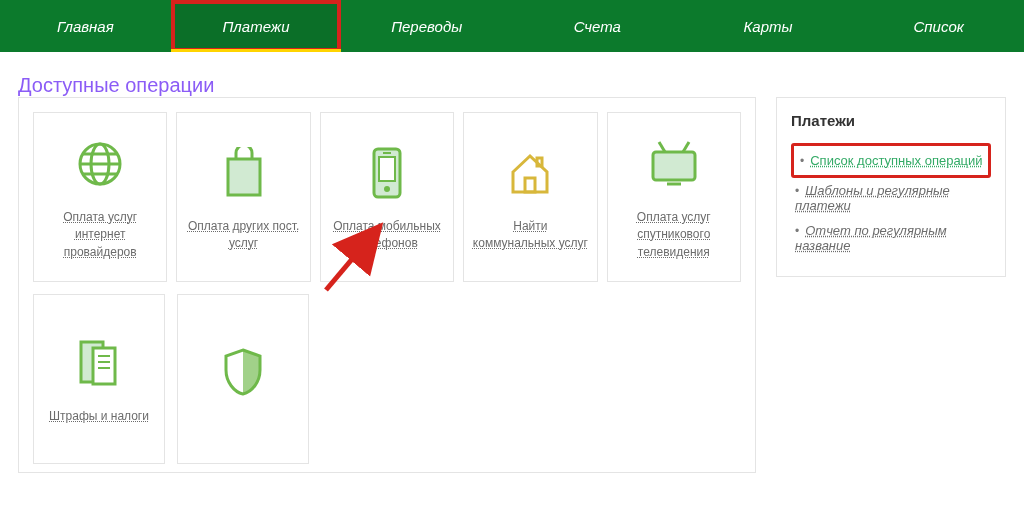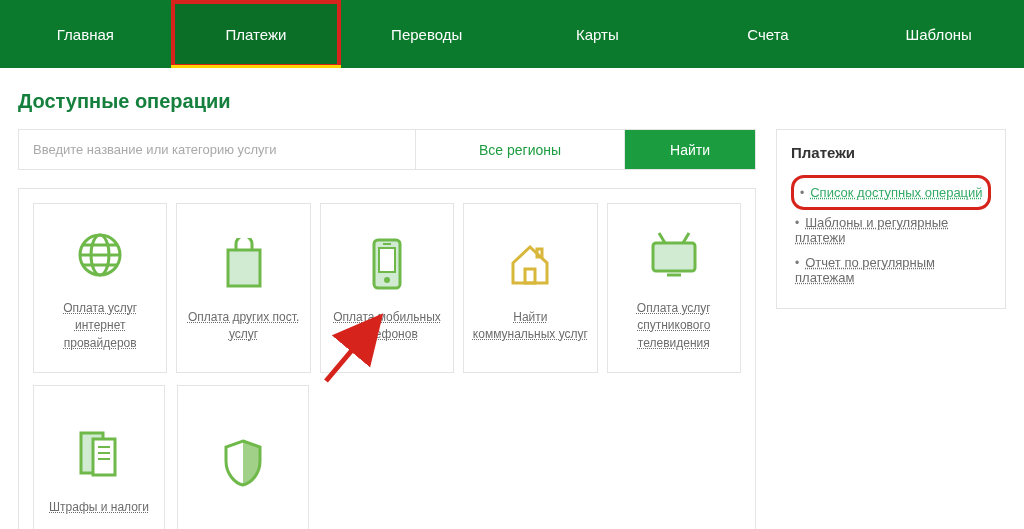--- a/index.html
+++ b/index.html
@@ -1,25 +1,25 @@
 <!DOCTYPE html>
 <html><head>
 <meta charset="utf-8">
 <style>
 * { box-sizing: border-box; margin: 0; padding: 0; }
 body { font-family: Arial, Helvetica, sans-serif; font-size: 14px; background: #fff; width: 1024px; color: #333; }
 
-.topnav { background: #0c7a2c; display: flex; height: 68px; }
+.topnav { background: #0c7a2c; display: flex; height: 52px; font-style: italic; }
 .topnav .item { flex: 1; display: flex; align-items: center; justify-content: center; color: #fff; font-size: 15px; cursor: pointer; position: relative; }
 .topnav .item.active { background: #0b6f28; }
 .topnav .item.active::after { content: ""; position: absolute; left: 0; right: 0; bottom: 0; height: 3px; background: #ffd400; }
 .nav-highlight { position: absolute; top: 0; left: 0; right: 0; bottom: 0; border: 4px solid #d6231c; pointer-events: none; }
 
 .content-wrap { padding: 22px 18px 20px 18px; }
-.heading { font-size: 20px; font-weight: bold; color: #15803d; margin-bottom: 16px; }
+.heading { font-size: 20px; font-weight: normal; color: #8b5cf6; margin-bottom: 0; }
 .layout { display: flex; gap: 20px; }
 .main { flex: 1; }
 .side { width: 230px; }
 
 .searchbar { display: flex; border: 1px solid #e4e4e4; margin-bottom: 18px; }
 .searchbar input { flex: 1; border: none; padding: 12px 14px; font-size: 13px; color: #888; outline: none; }
 .searchbar input::placeholder { color: #a9a9a9; }
 .region-btn { width: 210px; border: none; border-left: 1px solid #e4e4e4; border-right: 1px solid #e4e4e4; background: #fff; color: #1c9c3f; font-size: 14px; cursor: pointer; }
 .find-btn { width: 130px; border: none; background: #1a9c3f; color: #fff; font-size: 14px; cursor: pointer; }
 
@@ -28,23 +28,23 @@
 .tile { border: 1px solid #e4e4e4; height: 170px; display: flex; flex-direction: column; align-items: center; justify-content: center; padding: 10px 8px; cursor: pointer; position: relative; }
 .tile .ico { height: 62px; display: flex; align-items: center; justify-content: center; margin-bottom: 14px; }
 .tile .lbl { color: #6c6c6c; font-size: 12px; text-align: center; text-decoration: underline; line-height: 1.45; text-decoration-style: dotted; }
 
 .tiles-row2 { display: grid; grid-template-columns: repeat(5, 1fr); gap: 12px; margin-top: 12px; }
 
 .side-panel { border: 1px solid #e4e4e4; padding: 14px 14px 18px 14px; }
 .side-title { font-weight: bold; font-size: 15px; margin-bottom: 14px; color: #333; }
 .side-item { font-size: 13px; padding: 5px 0 5px 4px; position: relative; }
 .side-item a { color: #3a6; text-decoration: underline; text-decoration-style: dotted; }
-.side-item.gray a { color: #6c6c6c; }
+.side-item.gray a { color: #6c6c6c; font-style: italic; }
 .side-item::before { content: "•"; color: #7a7a7a; margin-right: 6px; font-size: 12px; }
-.side-highlight { border: 3px solid #d6231c; border-radius: 13px; padding: 2px 2px; }
+.side-highlight { border: 3px solid #d6231c; border-radius: 3px; padding: 2px 2px; }
 
 
 .arrow { position: absolute; left: 295px; top: 110px; width: 90px; height: 90px; pointer-events: none; }
 
 svg { display: block; }
 </style>
 </head>
 <body>
 
 <div class="topnav">
@@ -52,41 +52,36 @@
       <span>Главная</span>
     </div>
   <div class="item active">
     <span>Платежи</span>
     <div class="nav-highlight"></div>
   </div>
   <div class="item">
       <span>Переводы</span>
     </div>
   <div class="item">
+      <span>Счета</span>
+    </div>
+  <div class="item">
       <span>Карты</span>
     </div>
   <div class="item">
-      <span>Счета</span>
-    </div>
-  <div class="item">
-      <span>Шаблоны</span>
+      <span>Список</span>
     </div>
 </div>
 
 <div class="content-wrap">
   <h1 class="heading">Доступные операции</h1>
 
   <div class="layout">
     <div class="main">
 
-      <div class="searchbar">
-        <input type="text" placeholder="Введите название или категорию услуги" style="">
-        <button class="region-btn">Все регионы</button>
-        <button class="find-btn">Найти</button>
-      </div>
 
       <div class="tiles-panel">
         <div class="tiles-grid">
 
           <div class="tile">
             <div class="ico">
               <svg width="50" height="50" viewBox="0 0 50 50">
                   <circle cx="25" cy="25" r="20" fill="none" stroke="#6fb94a" stroke-width="3"></circle>
                   <ellipse cx="25" cy="25" rx="9" ry="20" fill="none" stroke="#6fb94a" stroke-width="3"></ellipse>
                   <line x1="5" y1="25" x2="45" y2="25" stroke="#6fb94a" stroke-width="3"></line>
@@ -183,17 +178,17 @@
 
     </div>
 
     <div class="side">
       <div class="side-panel">
         <div class="side-title">Платежи</div>
         <div class="side-highlight">
           <div class="side-item"><a>Список доступных операций</a></div>
         </div>
         <div class="side-item gray"><a>Шаблоны и регулярные платежи</a></div>
-        <div class="side-item gray"><a>Отчет по регулярным платежам</a></div>
+        <div class="side-item gray"><a>Отчет по регулярным название</a></div>
       </div>
     </div>
   </div>
 </div>
 
 </body></html>

